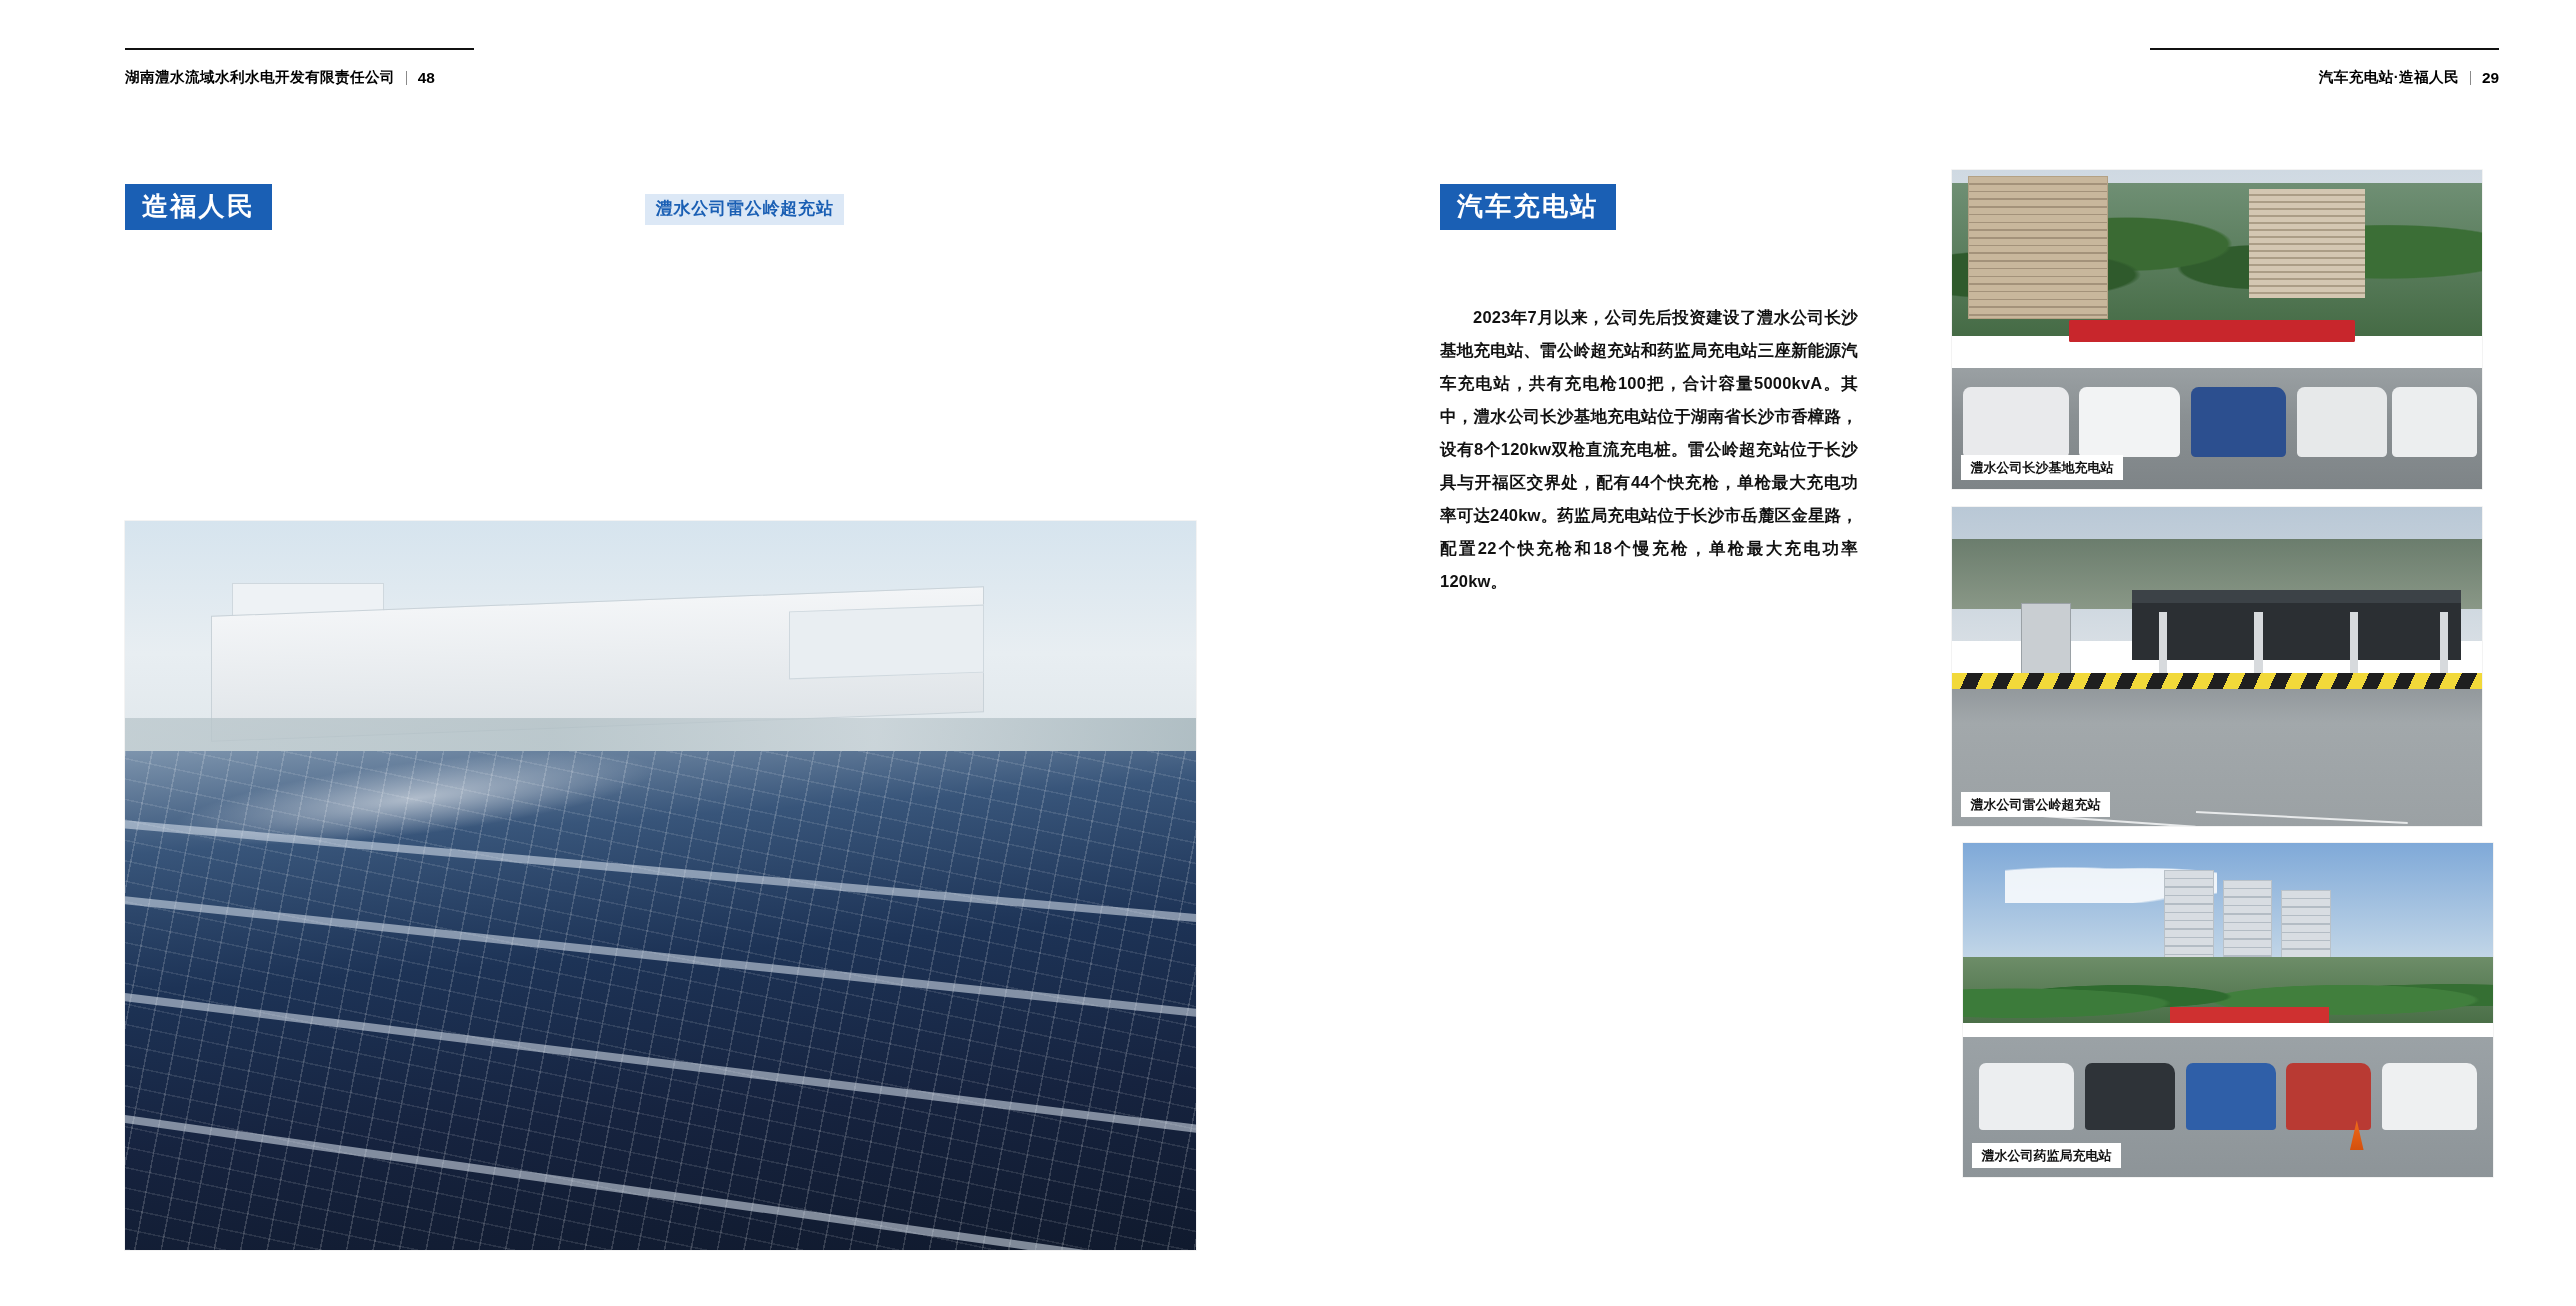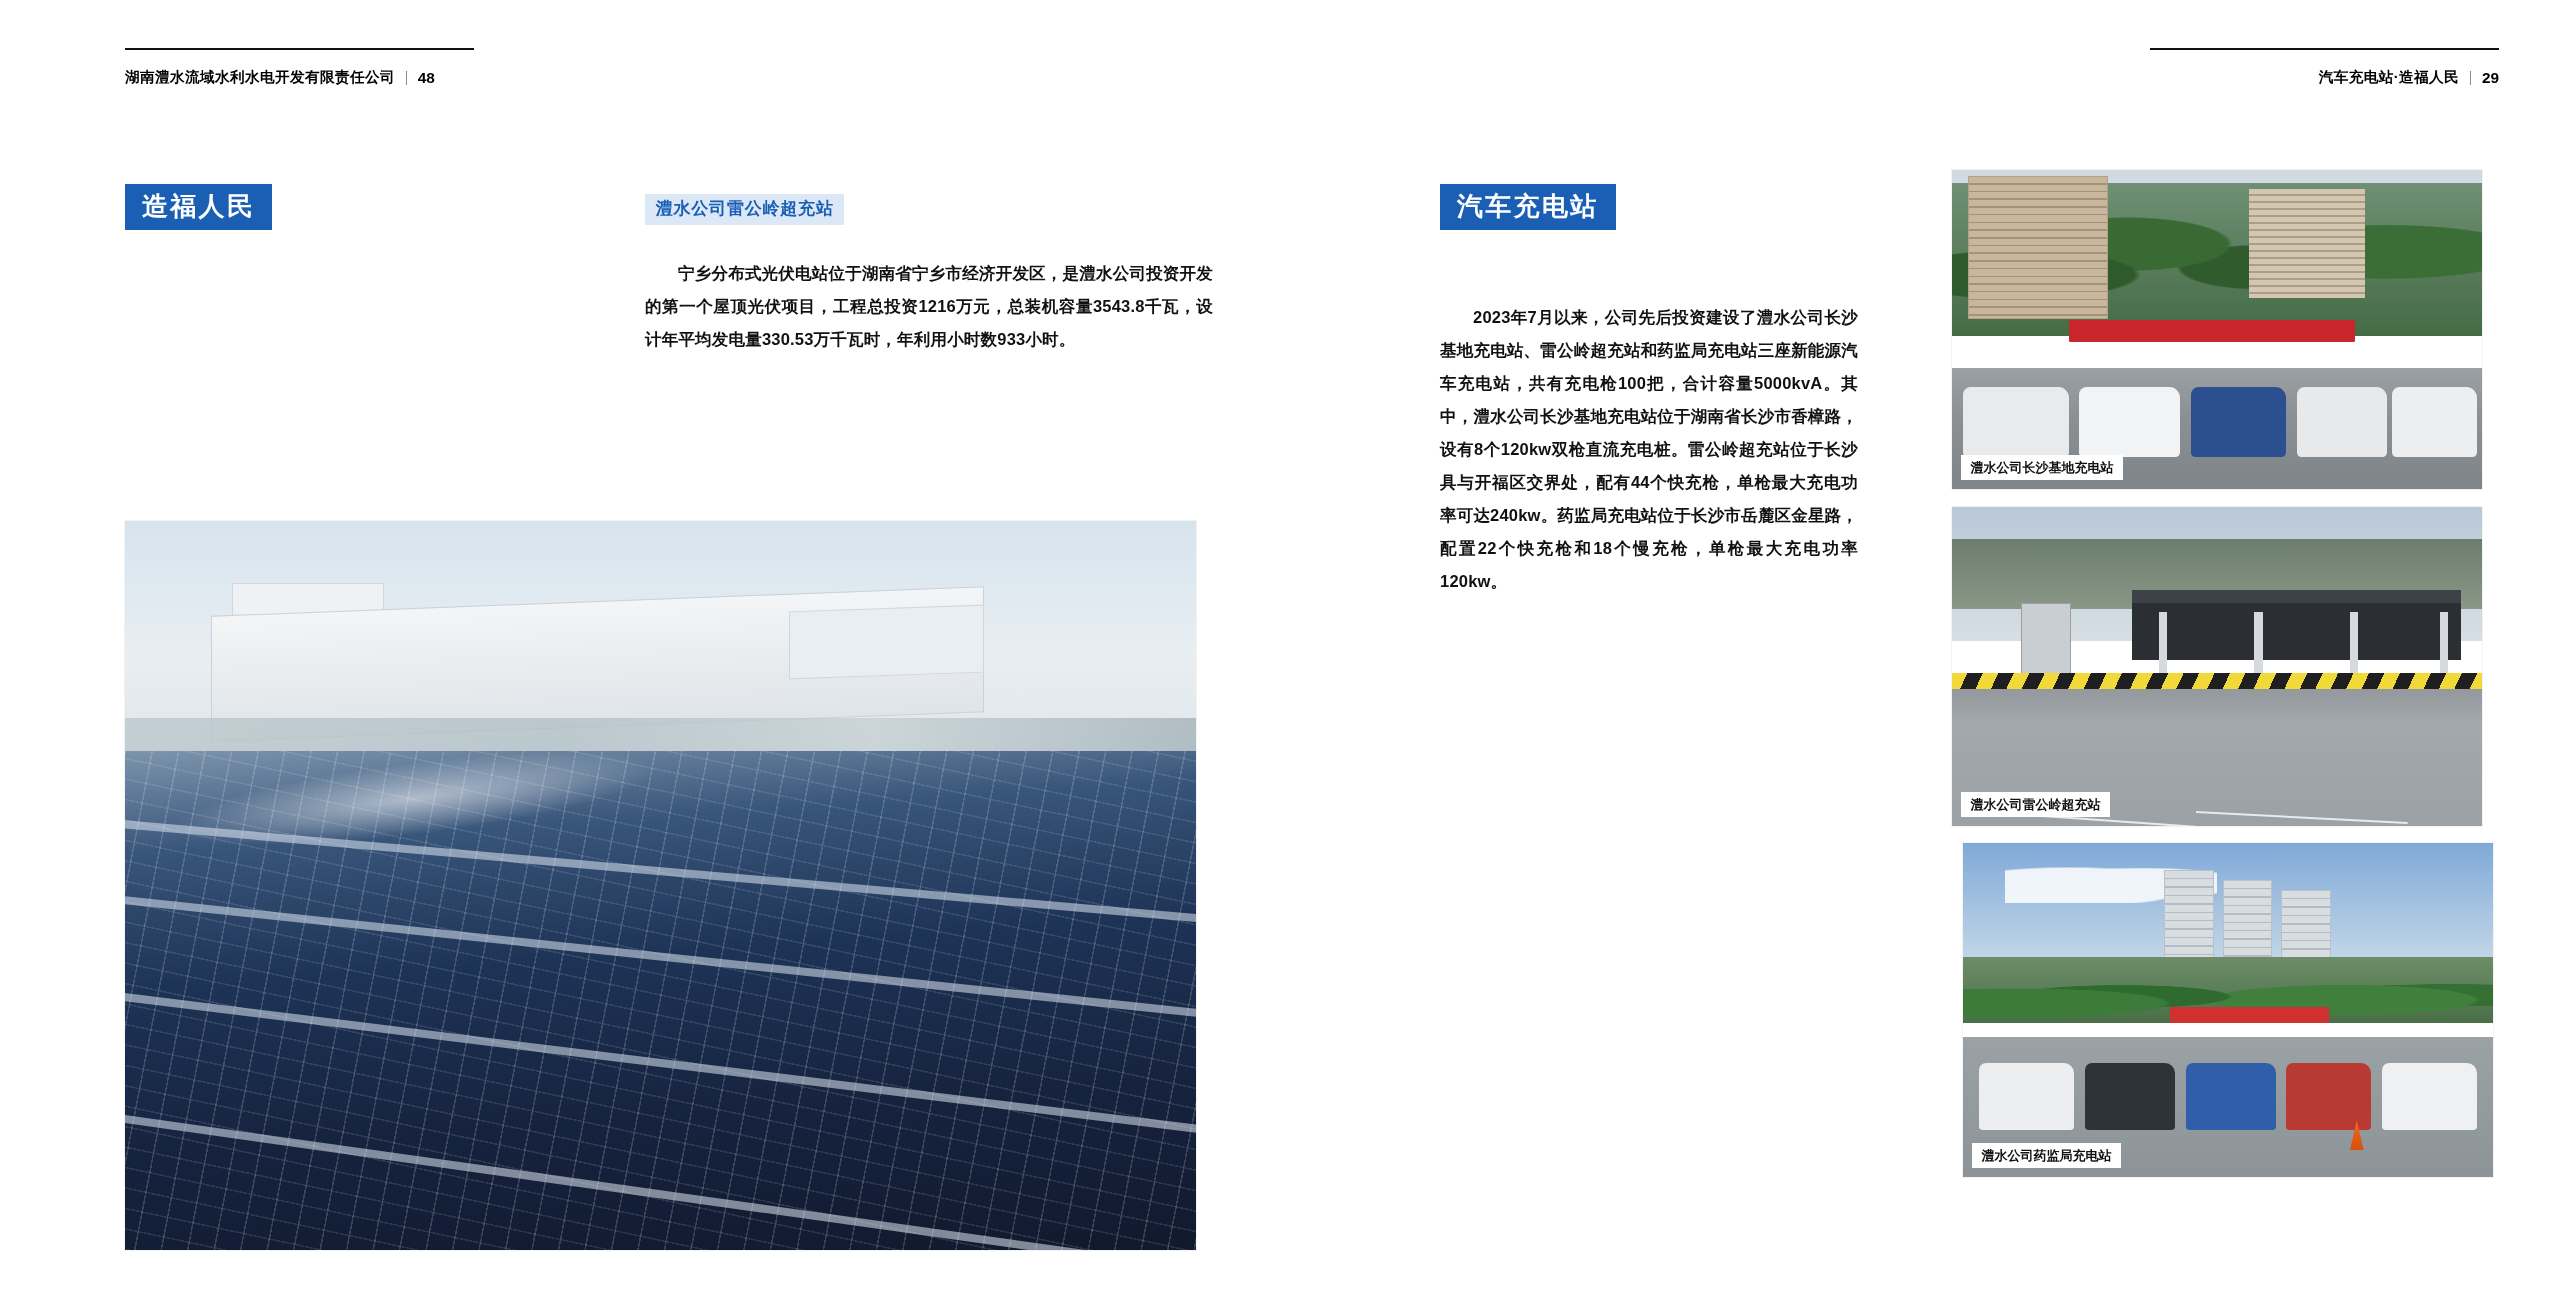--- a/index.html
+++ b/index.html
@@ -309,21 +309,20 @@
     <div class="runhead runhead-left">
       <span>湖南澧水流域水利水电开发有限责任公司</span>
       <span class="rule"></span>
       <span class="folio">48</span>
     </div>
 
     <div class="chip chip-pv">造福人民</div>
 
     <div class="subtitle-band">澧水公司雷公岭超充站</div>
 
-    <div class="body-copy body-pv">宁乡分布式光伏电站位于湖南省宁乡市经济开发区，是澧水公司投资开发的第一个屋顶光伏项目，工程总投资1216万元，总装机容量3543.8千瓦，设计年平均发电量330.53万千瓦时，年利用小时数933小时。</div>
 
     <div class="photo-pv photo-frame-shadow">
       <div class="pv-sky"></div>
       <div class="pv-building2"></div>
       <div class="pv-building"></div>
       <div class="pv-building3"></div>
       <div class="pv-horizon-trees"></div>
       <div class="pv-deck">
         <div class="pv-rowgap" style="top:12%;  transform: rotate(5deg);"></div>
         <div class="pv-rowgap" style="top:27%;  transform: rotate(6deg);"></div>

